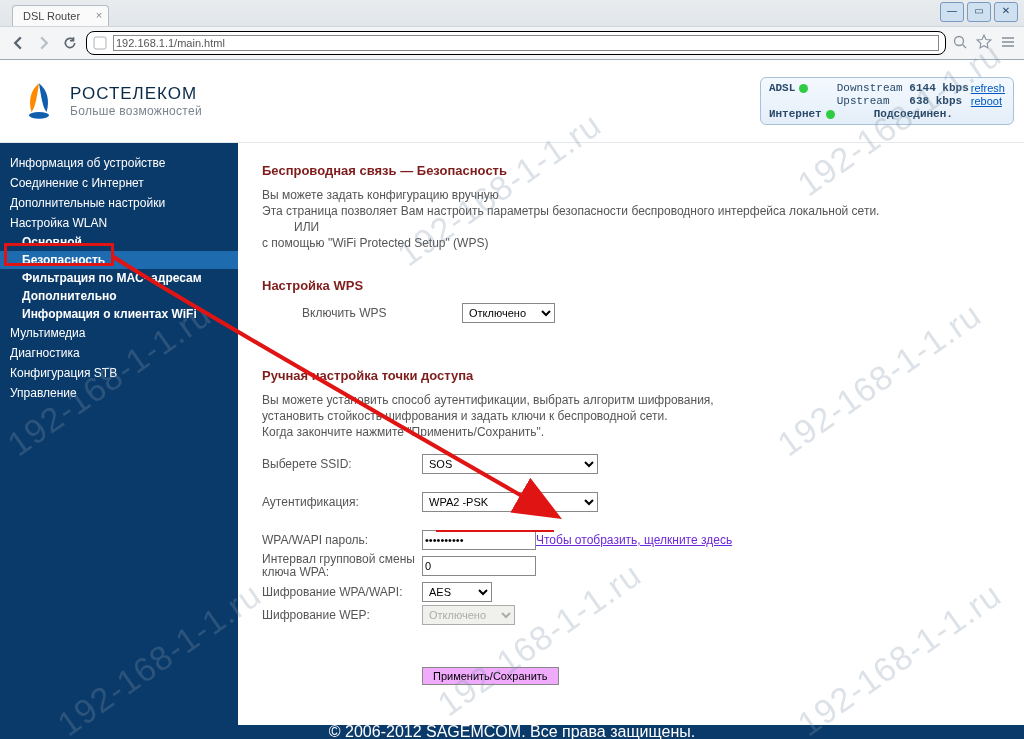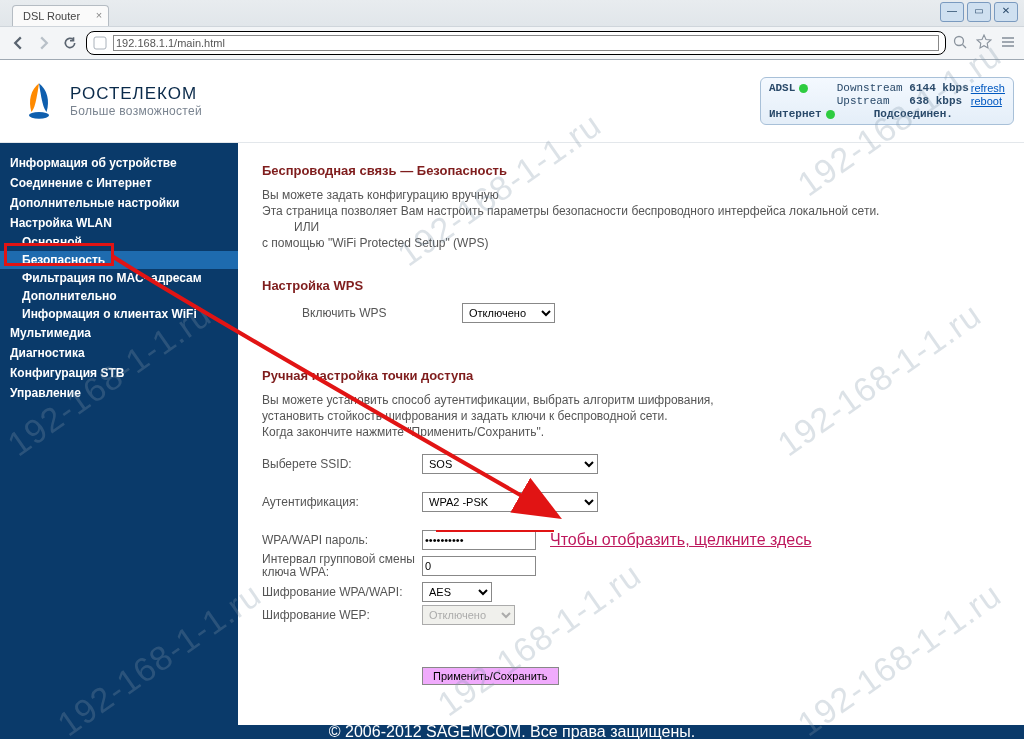--- a/index.html
+++ b/index.html
@@ -55,21 +55,21 @@
   color: #2a4a6a;
 }
 .status-box .lbl { font-weight: bold; }
 .status-box .dot { width: 9px; height: 9px; border-radius: 50%; background: #2ecc40; display: inline-block; vertical-align: middle; margin-left: 4px;}
 .status-box a { color: #0058c0; text-decoration: underline; cursor: pointer; font-family: Arial; }
 
 .body { display: flex; height: calc(100% - 74px); }
 .sidebar {
   width: 238px; background: #0a3a6a; color: #fff; padding: 10px 0; font-size: 12px;
 }
-.sidebar .item { padding: 3px 10px; cursor: pointer; font-weight: bold; }
+.sidebar .item { padding: 3px 10px; cursor: pointer; font-weight: normal; }
 .sidebar .subitem { padding: 2px 14px 2px 22px; cursor: pointer; font-weight: bold; font-size: 12px; }
 .sidebar .item.selected, .sidebar .subitem.selected {
   background: #1e6baf;
 }
 .highlight-box {
   border: 3px solid #e11414; position: absolute; pointer-events: none; z-index: 50;
 }
 
 .content { flex: 1; padding: 14px 24px; color: #444; position: relative; overflow: hidden; }
 .content h3 { font-size: 13px; margin: 6px 0 10px 0; color: #7f1d1d; font-weight: bold;}
@@ -85,21 +85,21 @@
 select { height: 20px; }
 input.med { width: 108px; height: 16px; }
 select.wps { width: 93px; }
 select.ssid, select.auth { width: 176px; }
 select.enc { width: 70px; }
 select.disabled { background: #ebebe4; color: #888; }
 .btn {
   font-size: 11px; padding: 2px 10px; background: #f0abfc; border: 1px solid #888;
   cursor: pointer;
 }
-.show-link { color: #be185d; text-decoration: underline; margin-left: 14px; font-size: 16px; cursor: pointer;}
+.show-link { color: #6d28d9; text-decoration: underline; font-size: 12px; cursor: pointer;}
 
 
 .footer {
   position: absolute; bottom: 0; left: 0; right: 0; height: 14px;
   background: #0a3a6a; color: #fff; text-align: center; font-size: 16px; line-height: 14px;
 }
 
 
 .arrow-svg { position: absolute; z-index: 60; pointer-events: none; }
 

